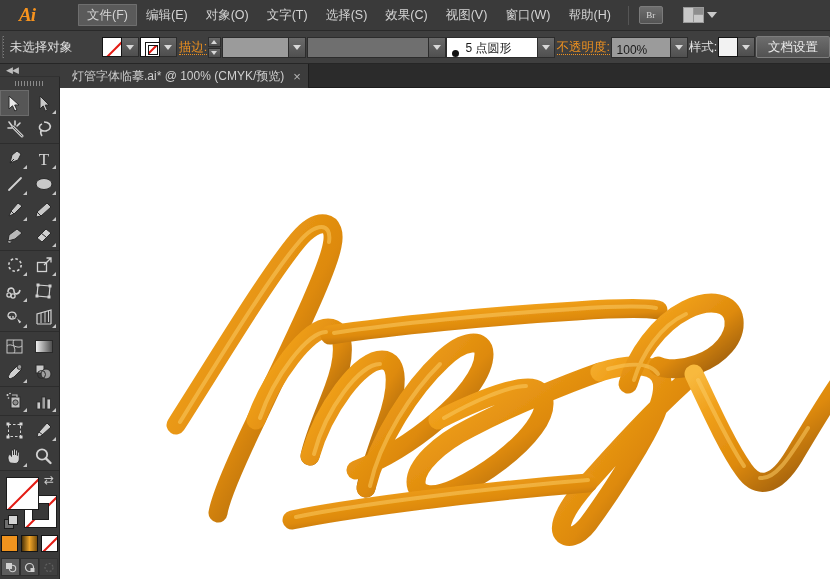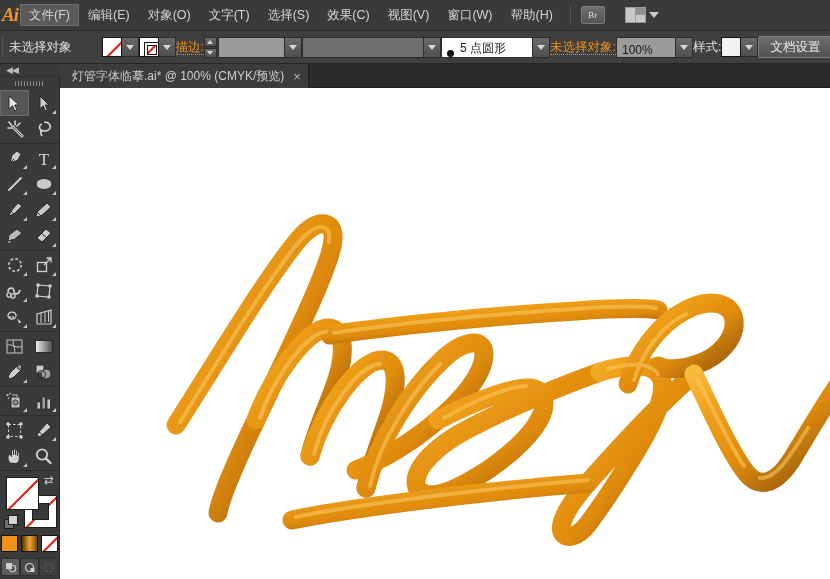--- a/index.html
+++ b/index.html
@@ -12,30 +12,30 @@
   #app{ position:relative; width:830px; height:579px; }
 
   
   .menubar{
     position:absolute; left:0; top:0; width:830px; height:31px;
     background:#3a3a3a;
     border-bottom:1px solid #2a2a2a;
     display:flex; align-items:center;
   }
   .ai-logo{
-    width:20px; height:31px; display:flex; align-items:center; justify-content:center;
+    width:54px; height:31px; display:flex; align-items:center; justify-content:center;
     color:#f7931e; font-size:19px; font-weight:bold; letter-spacing:-1px;
     font-family:"Liberation Serif",serif; font-style:italic;
   }
   .menu-item{
     height:22px; padding:0 9px; display:flex; align-items:center;
     color:#d4d4d4; font-size:12.5px; white-space:nowrap;
     border-radius:1px;
   }
-  .menu-item.active{ background:#5a5a5a; box-shadow:inset 0 0 0 1px #6e6e6e; }
+  .menu-item.active{ background:#5a5a5a; box-shadow:inset 0 0 0 1px #6e6e6e;margin-left:24px; }
   .menu-sep{ width:1px; height:19px; background:#555; margin:0 10px 0 8px; }
   .br-btn{
     width:24px;height:18px; background:linear-gradient(#6e6e6e,#545454);
     border:1px solid #7b7b7b; border-radius:2px; color:#dcdcdc;
     font-size:9px; display:flex;align-items:center;justify-content:center;
     font-family:"Liberation Serif",serif;
   }
   .ws-switch{ display:flex; align-items:center; margin-left:20px; gap:3px;}
   .ws-icon{
     width:21px;height:16px; border:1px solid #9a9a9a; background:#6d6d6d;
@@ -277,21 +277,21 @@
     <div style="display:flex">
       <div class="combo white" style="width:92px">
         <span class="dot-round"></span>
         <span>5 点圆形</span>
       </div>
       <div class="combo-arrow">
           <div class="tri-sm"></div>
         </div>
     </div>
     <div style="width:10px"></div>
-    <div class="link-label">未选择对象:</div>
+    <div class="link-label">不透明度:</div>
     <div style="width:5px"></div>
     <div style="display:flex">
       <div class="combo" style="width:60px">100%</div>
       <div class="combo-arrow">
           <div class="tri-sm"></div>
         </div>
     </div>
     <div style="width:10px"></div>
     <div class="plain-label">样式:</div>
     <div style="width:5px"></div>

